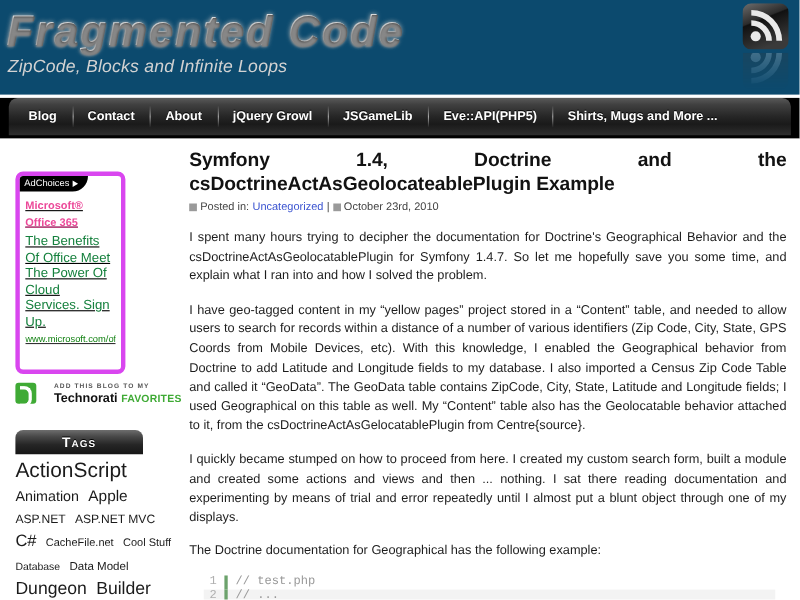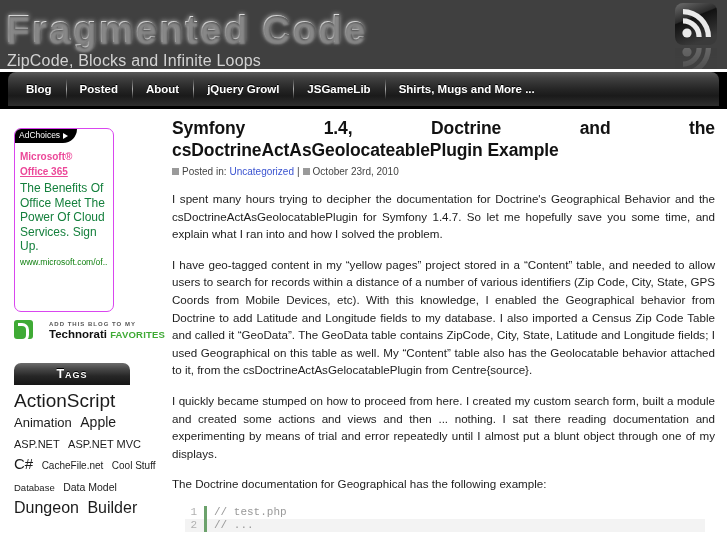--- a/index.html
+++ b/index.html
@@ -6,23 +6,24 @@
   html, body {
     width: 727px; height: 545px;
     overflow: hidden;
     background: #ffffff;
     font-family: "Liberation Sans", sans-serif;
   }
 
   
   #header {
     position: relative;
-    width: 727px; height: 69px;
-    background: #404040;
-    overflow: hidden;
+    width: 727px; height: 86px;
+    background: #0c4a6e;
+    overflow: hidden;
+    font-style: italic;
   }
   #logo-title {
     position: absolute; left: 6px; top: 6px;
     font-family: "Liberation Sans", sans-serif;
     font-size: 39px;
     font-weight: bold;
     letter-spacing: 2px;
     color: #f2f2f2;
     text-shadow: 0 2px 2px #888, 1px 1px 0 #555, 0 0 5px #bbb;
     white-space: nowrap;
@@ -127,28 +128,29 @@
     color: #fff;
     font-size: 10.5px;
     font-weight: bold;
     cursor: pointer;
     font-family: "Liberation Sans", sans-serif;
     text-shadow: 0 -1px 0 #000;
   }
 
   
   #ad-box {
-    margin-top: 8px;
+    margin-top: 19px;
     width: 100px;
     height: 184px;
-    border: 1px solid #d946ef;
+    border: 4px solid #d946ef;
     border-radius: 7px;
     background: #fff;
     position: relative;
     overflow: hidden;
+    text-decoration: underline;
   }
   #adchoices-tab {
     position: absolute; left: -1px; top: -1px;
     height: 15px;
     padding: 0 9px 0 5px;
     background: #000;
     color: #fff;
     font-size: 8.5px;
     line-height: 15px;
     border-radius: 6px 0 14px 0;
@@ -353,24 +355,25 @@
         <path d="M8 20.5a13.5 13.5 0 0 1 13.5 13.5h5.2A18.7 18.7 0 0 0 8 15.3z" fill="#d9d9d9"></path>
         <path d="M8 11.2a22.8 22.8 0 0 1 22.8 22.8H36A28 28 0 0 0 8 6z" fill="#d9d9d9"></path>
       </svg>
     </div>
   </div>
 </div>
 
 <div id="nav">
   <div id="nav-inner">
       <div class="nav-item">Blog</div>
-      <div class="nav-item">Posted</div>
+      <div class="nav-item">Contact</div>
       <div class="nav-item">About</div>
       <div class="nav-item">jQuery Growl</div>
       <div class="nav-item">JSGameLib</div>
+      <div class="nav-item">Eve::API(PHP5)</div>
       <div class="nav-item">Shirts, Mugs and More ...</div>
     </div>
 </div>
 
 <div id="page">
 
   <div id="sidebar">
 
 
     <div id="ad-box">

